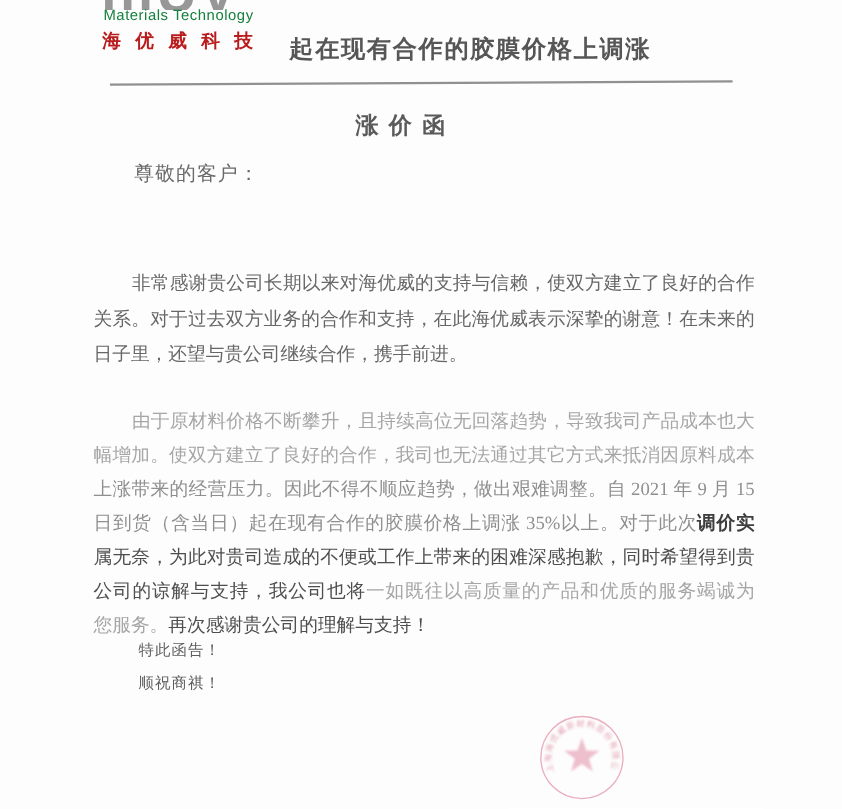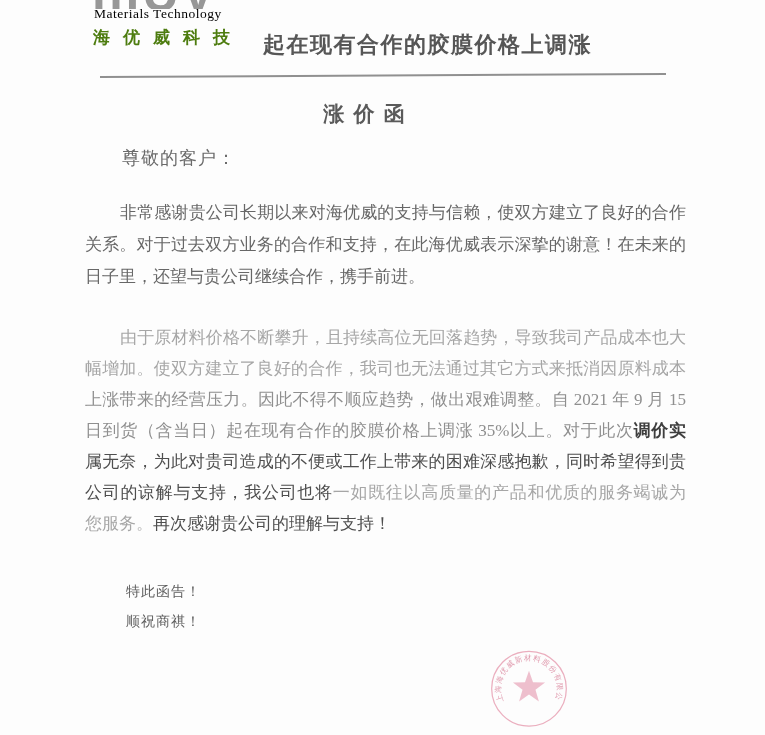--- a/index.html
+++ b/index.html
@@ -14,46 +14,46 @@
   .logo-wordmark-clip{
     position:absolute;left:92px;top:0;width:175px;height:9px;overflow:hidden;
   }
   .logo-wordmark-clip .wm{
     font-family:"Liberation Sans","DejaVu Sans",sans-serif;
     font-size:50px;line-height:50px;font-weight:800;color:#979797;
     letter-spacing:3px;margin-top:-31px;white-space:nowrap;
   }
   .logo-en{
     position:absolute;left:94px;top:6px;
-    font-family:Liberation Serif, serif;
-    font-size:13.5px;color:#000000;letter-spacing:0.5px;
+    font-family:Liberation Sans, sans-serif;
+    font-size:13.5px;color:#15803d;letter-spacing:0.5px;
   }
   .logo-cn{
     position:absolute;left:93px;top:26px;
     font-family:"Liberation Sans","DejaVu Sans",sans-serif;
-    font-size:17px;font-weight:600;color:#4d7c0f;letter-spacing:13px;white-space:nowrap;
+    font-size:17px;font-weight:600;color:#b91c1c;letter-spacing:13px;white-space:nowrap;
   }
   .company-name{
     position:absolute;left:263px;top:30px;
     font-size:22px;font-weight:600;color:#565656;letter-spacing:1.5px;white-space:nowrap;
   }
   .header-rule{
     position:absolute;left:100px;top:76px;width:566px;height:2px;
     background:#909090;transform:rotate(-0.3deg);transform-origin:left center;
   }
   
   .doc-title{
     position:absolute;left:70px;top:100px;width:590px;
     text-align:center;font-size:21px;font-weight:600;color:#5a5a5a;letter-spacing:2px;
   }
   .salutation{
     position:absolute;left:92px;top:146px;
     font-size:18px;color:#6a6a6a;letter-spacing:1px;margin-left:30px;
   }
-  .para{position:absolute;left:85px;width:601px;font-size:17px;}
+  .para{position:absolute;left:85px;width:601px;font-size:17px;margin-top:45px;}
   .para .line{
     line-height:31px;height:31px;white-space:nowrap;
     text-align:justify;text-align-last:justify;
   }
   .para1 .line{line-height:32px;height:32px;}
   .para .line.indent{text-indent:35px;}
   .para .line.last{text-align-last:left;}
   .para1{top:197px;}
   .para2{top:322px;}
   .tone-normal{color:#676767;}

